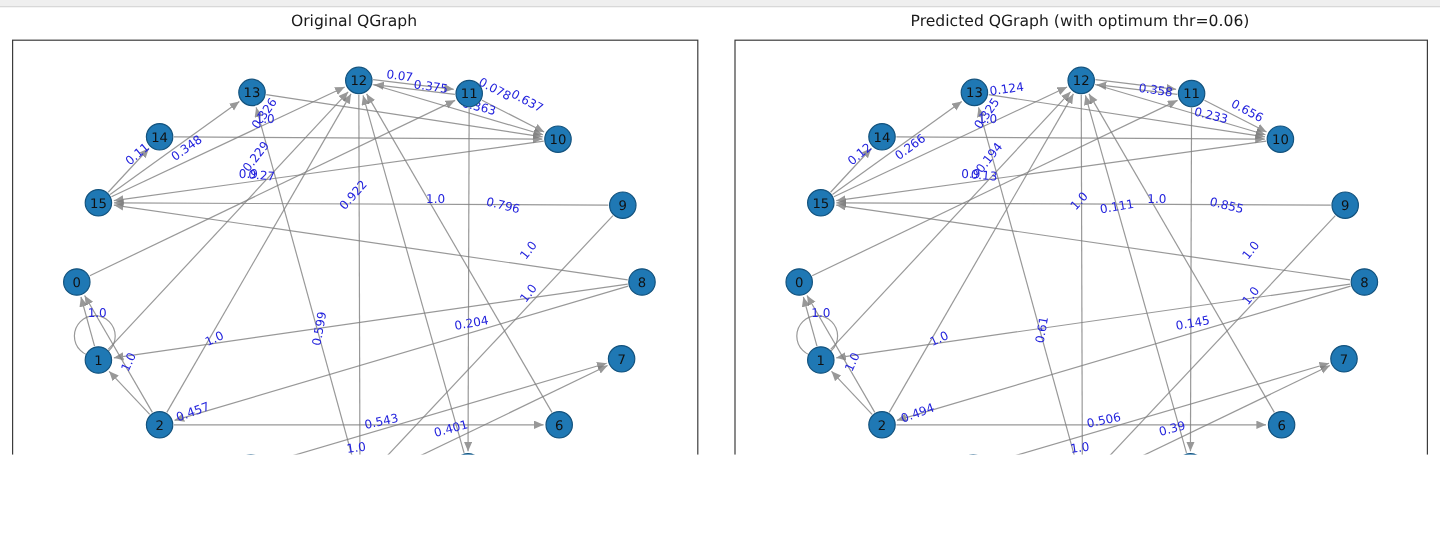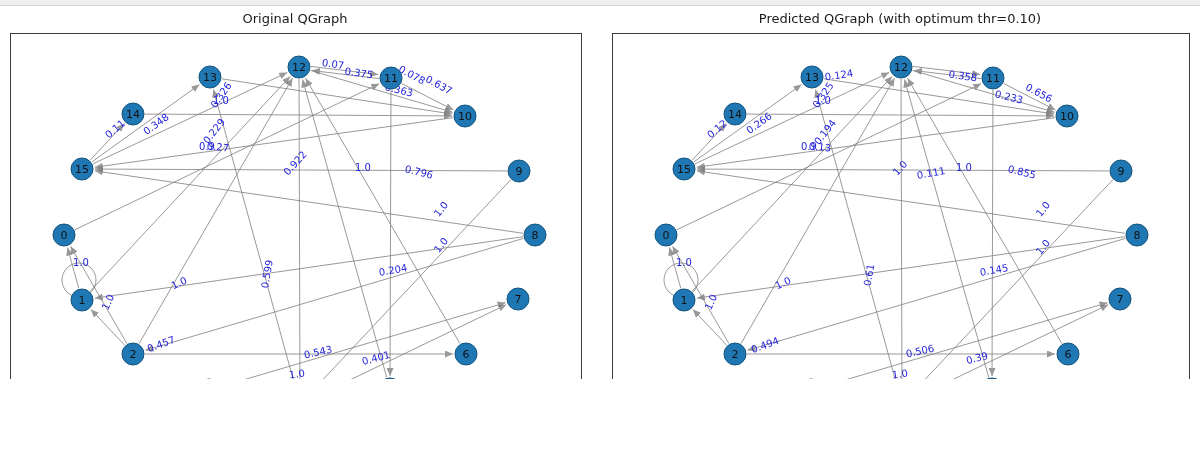--- a/index.html
+++ b/index.html
@@ -15,21 +15,21 @@
   .node-circle{stroke-width:1;}
   .node-text{font-size:11px;fill:#111111;}
   .edge-label{font-size:10px;}
 </style>
 </head>
 <body>
 
 <div id="figure">
   <div id="topbar"></div>
   <div id="title-left" class="panel-title">Original QGraph</div>
-  <div id="title-right" class="panel-title">Predicted QGraph (with optimum thr=0.10)</div>
+  <div id="title-right" class="panel-title">Predicted QGraph (with optimum thr=0.06)</div>
   <div id="panel-left" class="panel">
     <svg id="svg-left" width="570" height="404" viewBox="0 0 570 404">
         <defs>
           <marker id="svg-left-arrow" markerWidth="9" markerHeight="8" refX="8" refY="3.5" orient="auto" markerUnits="userSpaceOnUse">
             <path d="M0,0 L8,3.5 L0,7 Z" fill="#7f7f7f"></path>
           </marker>
         </defs>
         <circle cx="68" cy="246" r="17" fill="none" stroke="#7f7f7f" stroke-width="1" opacity="0.8"></circle>
         <line x1="67.79745100422411" y1="254.43523973747597" x2="56.46942807875721" y2="213.52849028440102" stroke="#7f7f7f" stroke-width="1" opacity="0.8" marker-end="url(#svg-left-arrow)"></line>
         <line x1="115.98068851358134" y1="309.6188685958867" x2="59.52092077695355" y2="212.24622568778946" stroke="#7f7f7f" stroke-width="1" opacity="0.8" marker-end="url(#svg-left-arrow)"></line>

